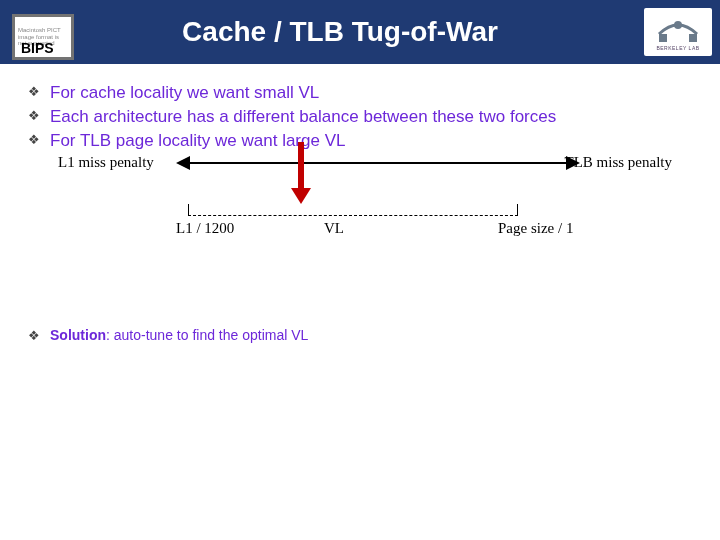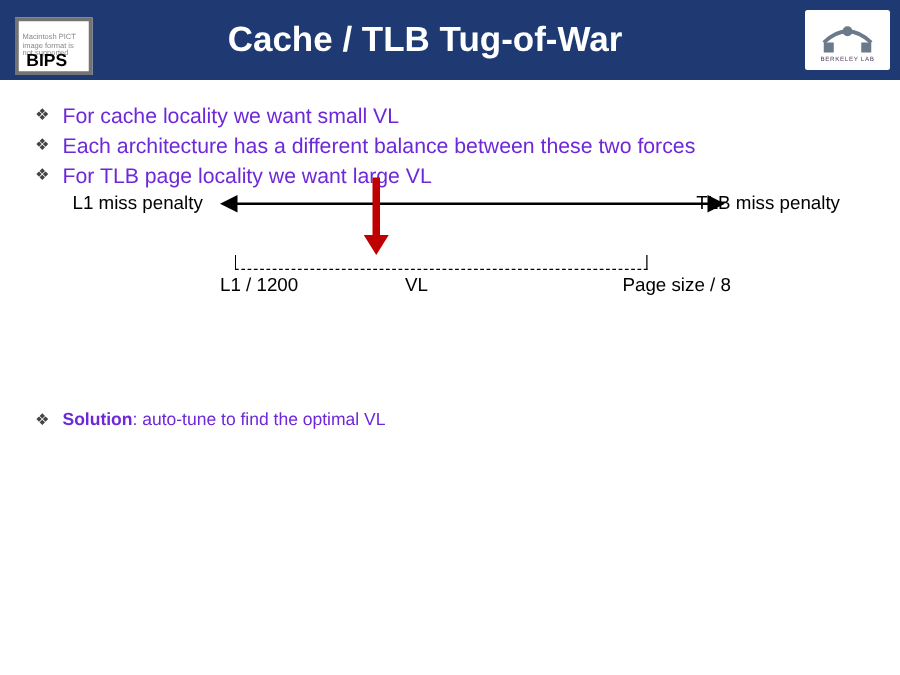--- a/index.html
+++ b/index.html
@@ -87,20 +87,21 @@
     content: "❖";
     position: absolute;
     left: 0;
     top: 1px;
     font-size: 13px;
     color: #444;
   }
   .diagram {
     position: relative;
     height: 120px;
+    font-family: Liberation Serif, serif;
   }
   .l1-label, .tlb-label {
     position: absolute;
     top: 0;
     font-size: 15px;
     color: #000;
   }
   .l1-label { left: 30px; }
   .tlb-label { right: 20px; }
   .harrow {
@@ -195,21 +196,21 @@
 
   <div class="diagram">
     <div class="l1-label">L1 miss penalty</div>
     <div class="tlb-label">TLB miss penalty</div>
     <div class="harrow"></div>
     <div class="varrow"></div>
     <div class="bracket"></div>
     <div class="axis-labels">
       <span class="axis-l1">L1 / 1200</span>
       <span class="axis-vl">VL</span>
-      <span class="axis-pg">Page size / 8</span>
+      <span class="axis-pg">Page size / 1</span>
     </div>
   </div>
 </div>
 
 <div class="solution-wrap">
   <ul class="bullets">
     <li>
       <span class="bold">Solution</span><span>: auto-tune to find the optimal VL</span>
     </li>
   </ul>

